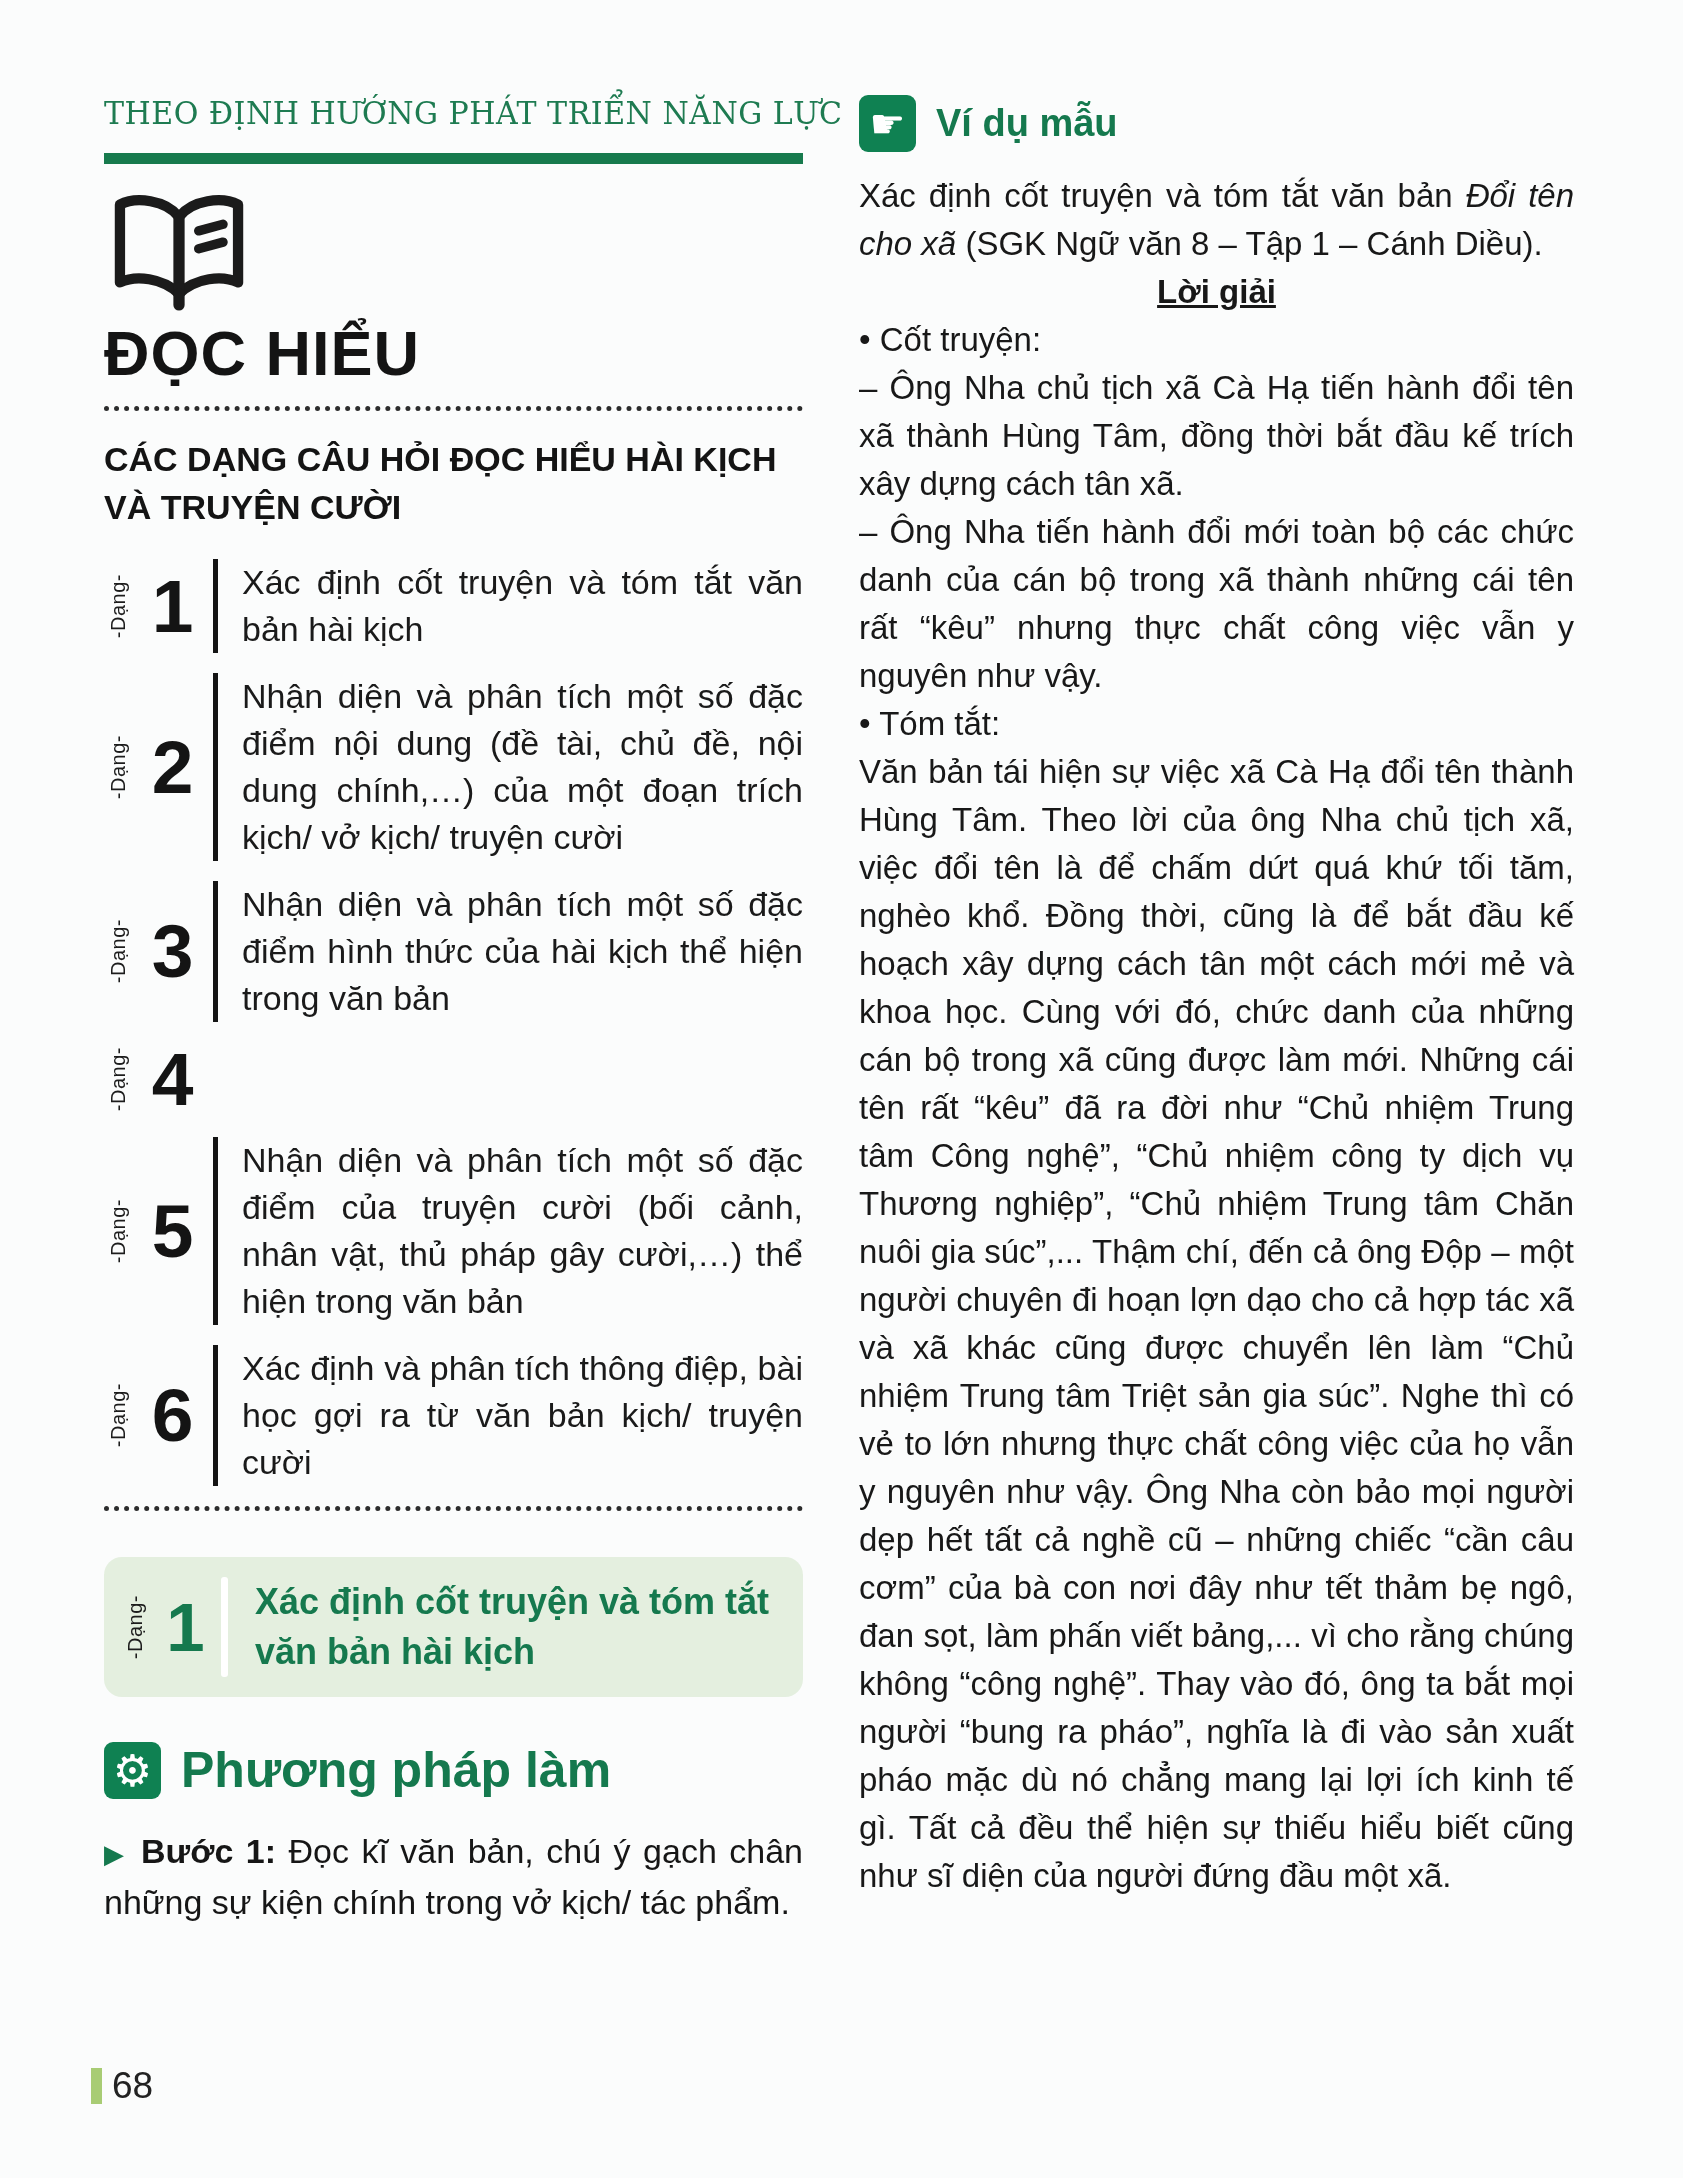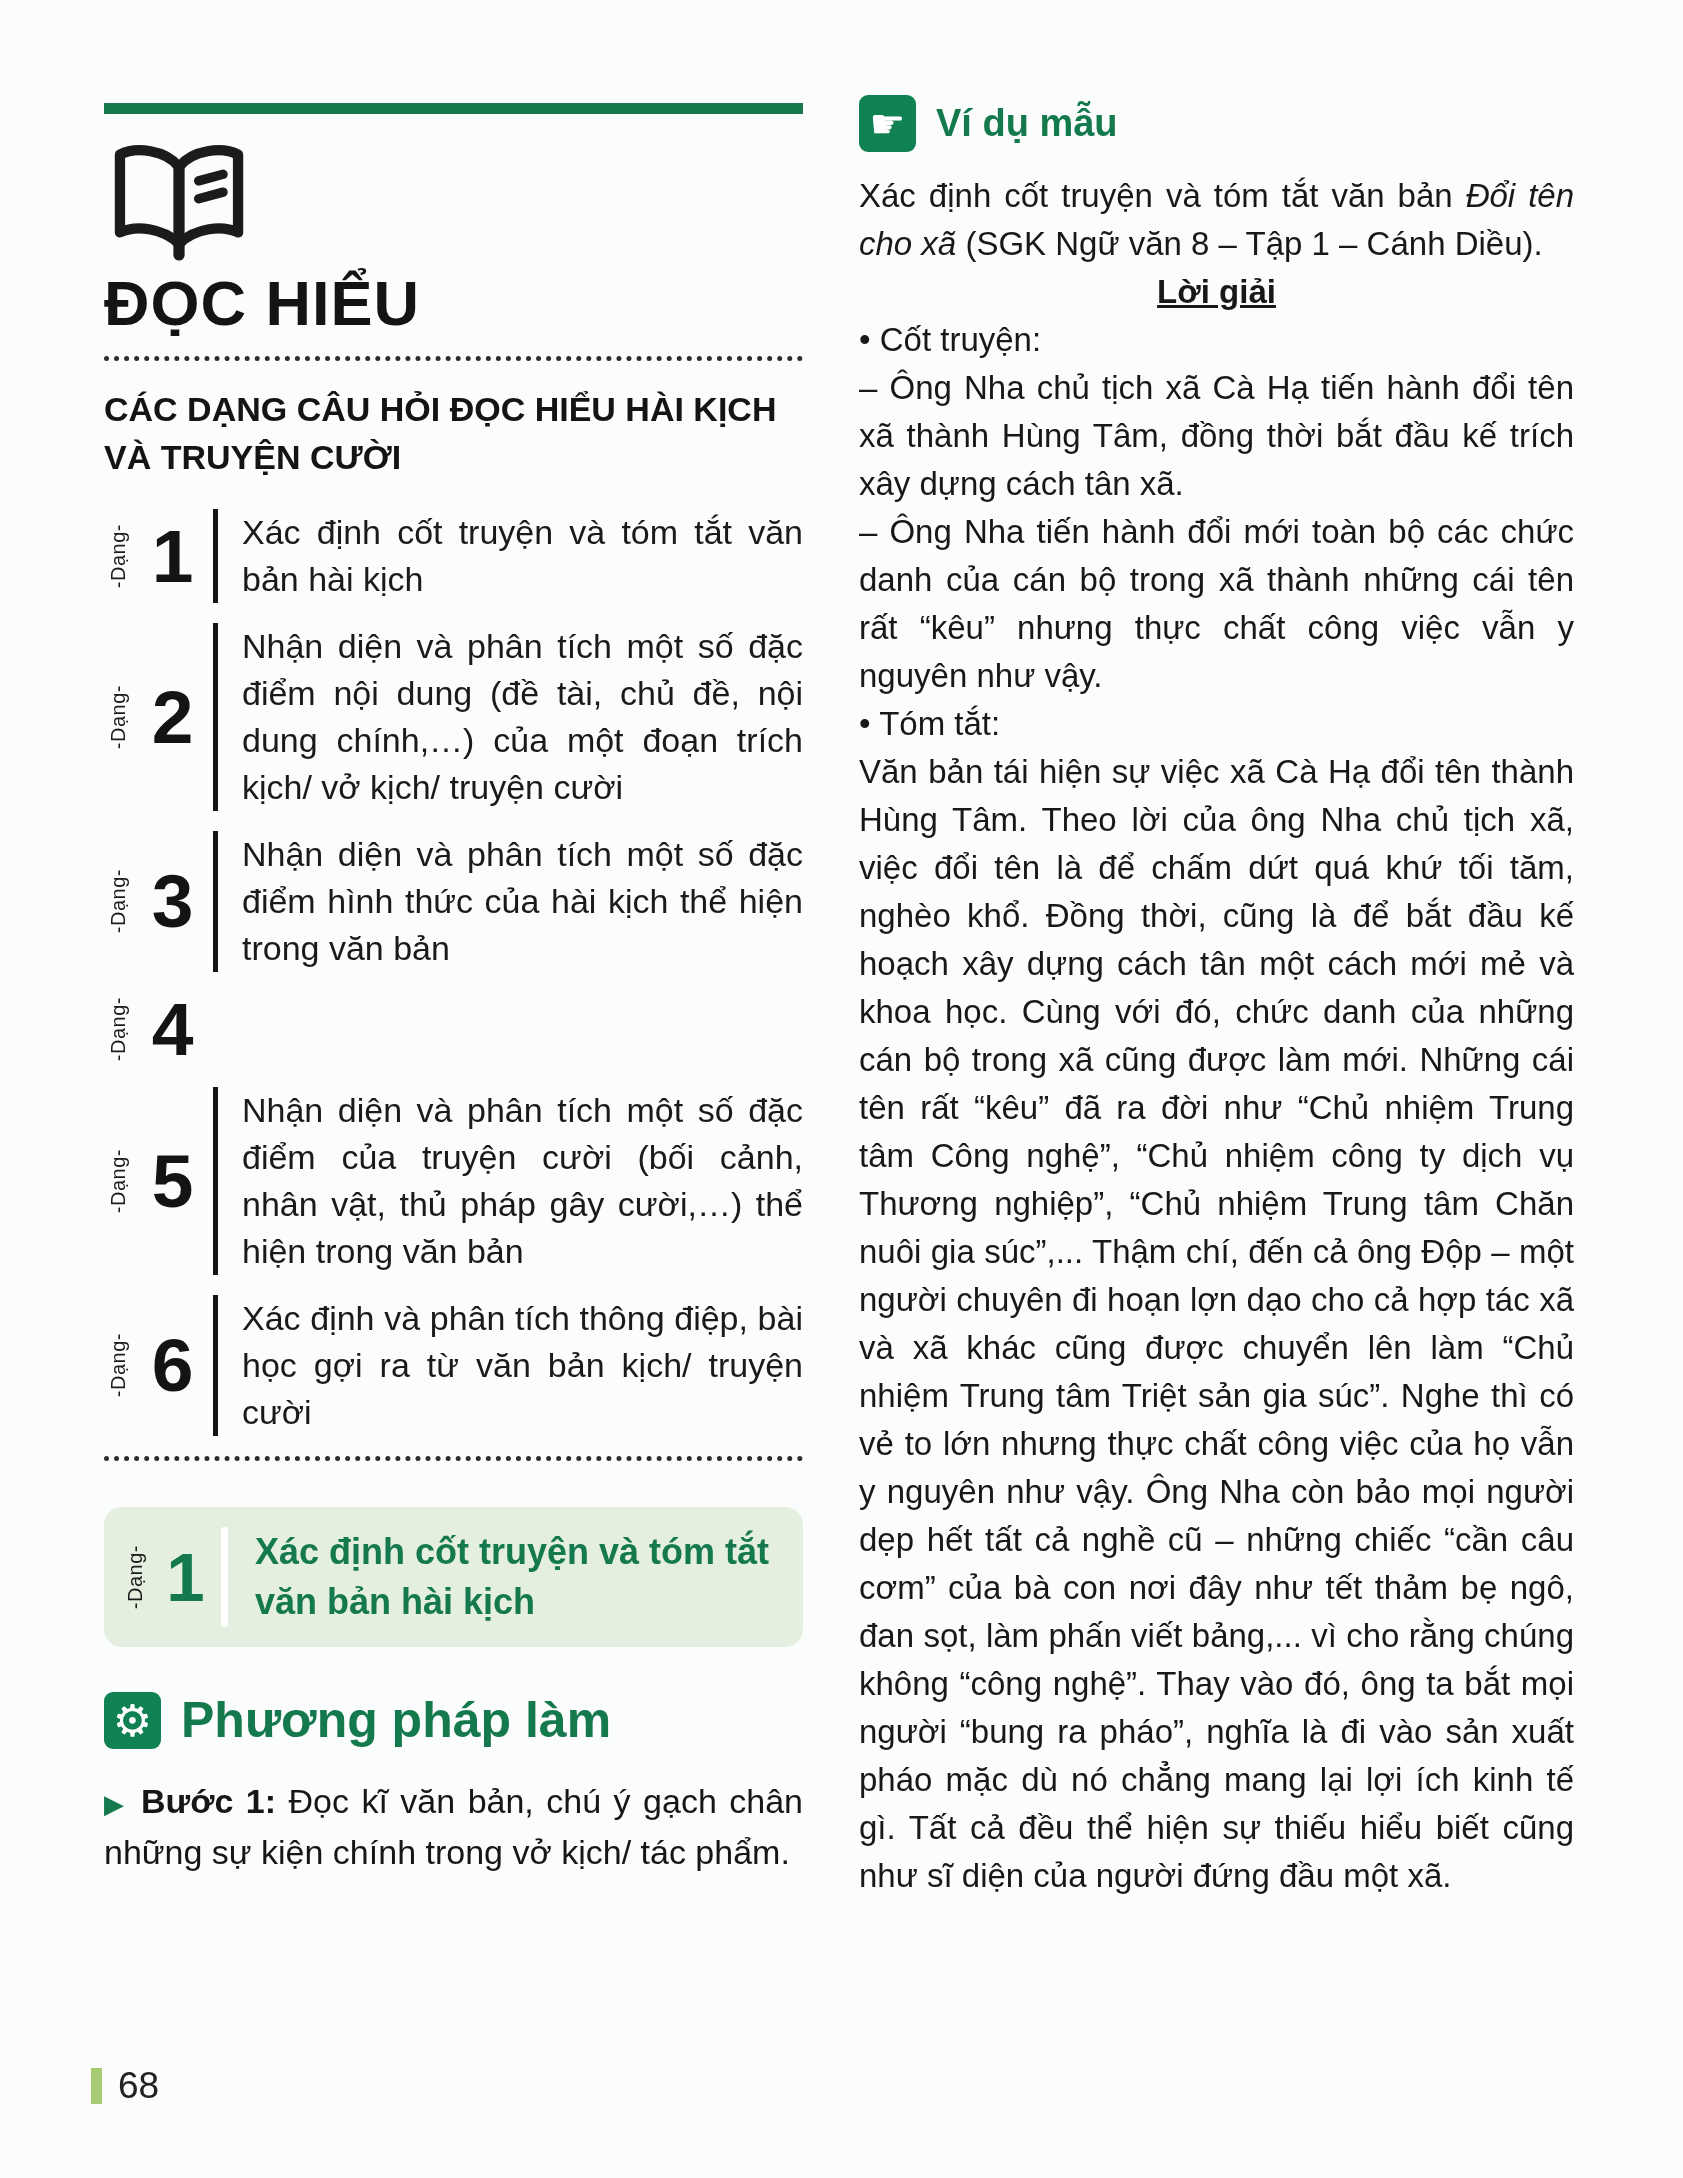--- a/index.html
+++ b/index.html
@@ -80,29 +80,32 @@
 
   
   .example-head{display:flex;align-items:center;gap:20px;}
   .example-label{font-size:38px;font-weight:bold;color:#15794e;}
   .rp{font-size:33px;line-height:48px;text-align:justify;color:#181818;margin:0;}
   .rp.first{margin-top:20px;}
   .rp i{font-style:italic;}
   .rp.bold{font-weight:bold;text-align:center;text-decoration:underline;}
 
   
-  .page-footer{position:absolute;left:91px;top:2065px;display:flex;align-items:center;gap:16px;}
+  .page-footer{position:absolute;left:91px;top:2065px;display:flex;align-items:center;gap:10px;}
   .page-bar{width:11px;height:36px;background:#a8cc74;}
   .page-num{font-size:37px;color:#222222;}
 </style>
 </head>
 <body>
 
 <div class="col-left">
 
+  <div class="subtitle">
+    <span class="squeeze">THEO ĐỊNH HƯỚNG PHÁT TRIỂN NĂNG LỰC</span>
+  </div>
   <div class="green-rule"></div>
 
   <div class="book-wrap">
     <svg width="150" height="123" viewBox="0 0 160 130" fill="none">
       <path d="M80 28 C66 10 34 6 17 15 L17 98 C34 90 62 93 80 110 C98 93 126 90 143 98 L143 15 C126 6 94 10 80 28 Z" stroke="#1b1b1b" stroke-width="11" stroke-linejoin="round" fill="none"></path>
       <path d="M80 30 L80 110" stroke="#1b1b1b" stroke-width="12" stroke-linecap="round"></path>
       <path d="M80 110 L80 122" stroke="#1b1b1b" stroke-width="12" stroke-linecap="round"></path>
       <path d="M101 43 L127 36" stroke="#1b1b1b" stroke-width="10" stroke-linecap="round"></path>
       <path d="M101 62 L127 55" stroke="#1b1b1b" stroke-width="10" stroke-linecap="round"></path>
     </svg>

